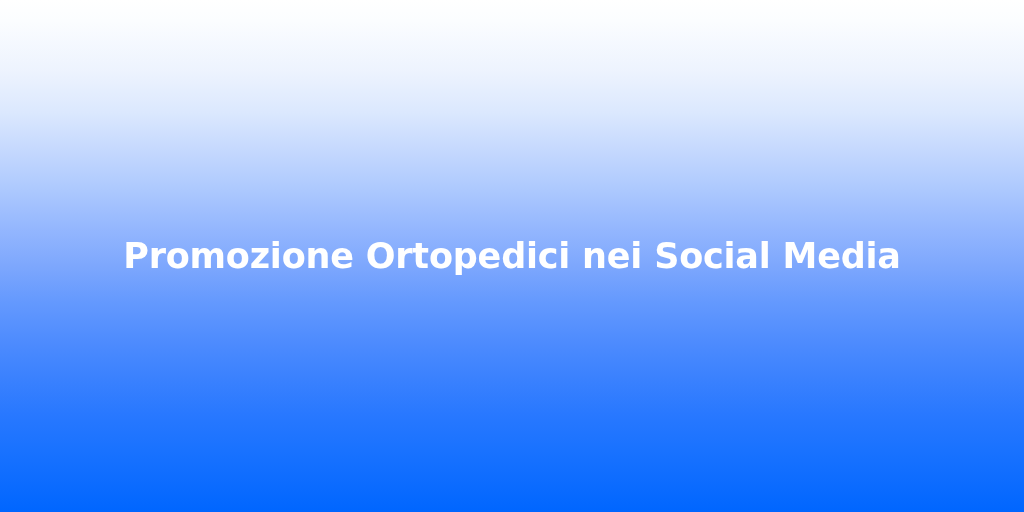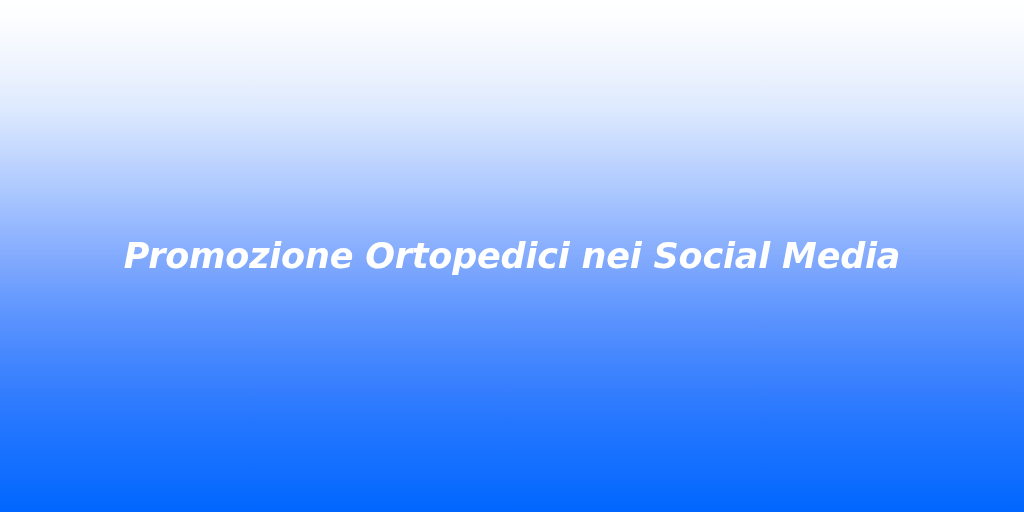--- a/index.html
+++ b/index.html
@@ -36,21 +36,20 @@
       #96b8fe 44%,
       #7da7fd 52%,
       #6499fe 59%,
       #4d8bfe 67%,
       #3a81fe 74%,
       #2878ff 81%,
       #1972ff 88%,
       #0d6cff 94%,
       #0066ff 100%
     );
-    font-style: italic;
   }
 
   .banner-title {
     margin: 0;
     padding: 0 32px;
     color: #ffffff;
     font-family: "DejaVu Sans", "Liberation Sans", sans-serif;
     font-size: 35px;
     font-weight: 700;
     letter-spacing: -0.2px;

